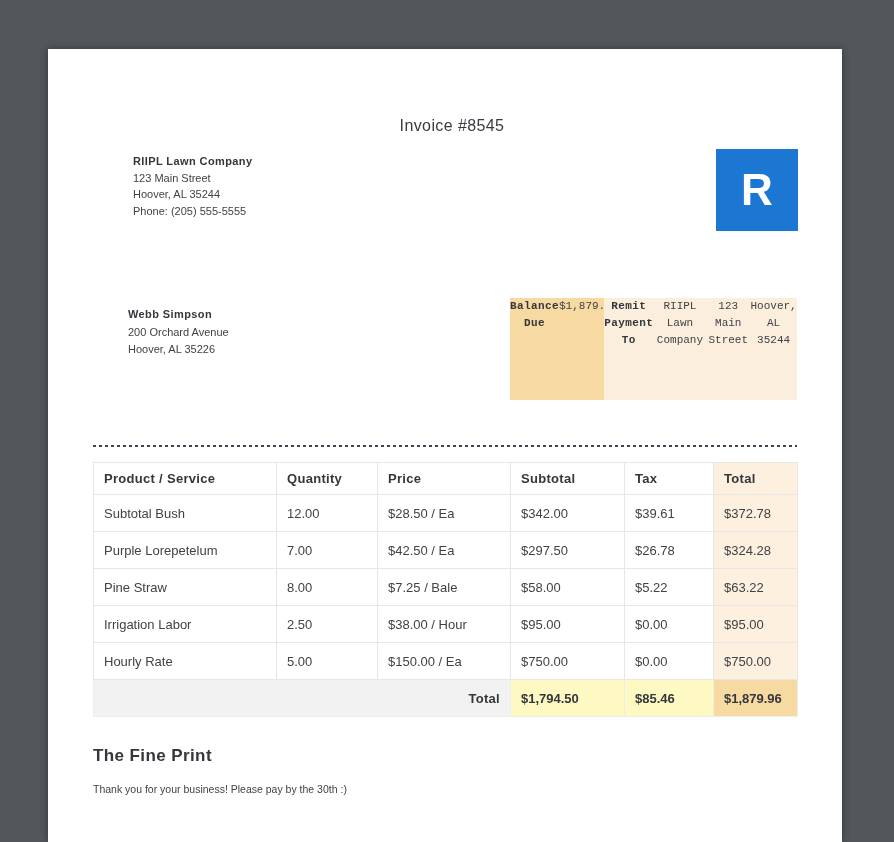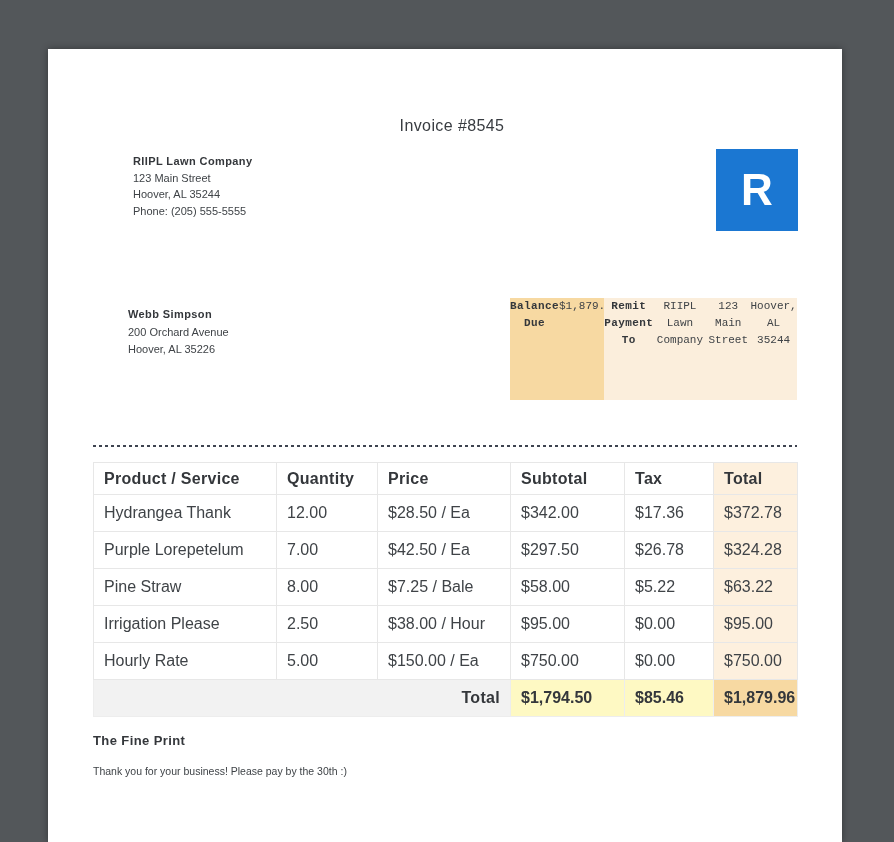--- a/index.html
+++ b/index.html
@@ -67,21 +67,21 @@
   .dashed-divider {
     margin: 45px 45px 0 45px;
     height: 2px;
     background: repeating-linear-gradient(90deg, #3e4450 0, #3e4450 3px, transparent 3px, transparent 6px);
   }
   table.items {
     margin: 15px 45px 0 45px;
     width: 704px;
     border-collapse: collapse;
     table-layout: fixed;
-    font-size: 16px;
+    font-size: 13px;
     color: #3f4347;
   }
   .items th, .items td {
     border: 1px solid #e7e7e7;
     padding: 0 10px;
     text-align: left;
     vertical-align: middle;
   }
   .items th {
     height: 32px;
@@ -89,22 +89,22 @@
     letter-spacing: 0.3px;
     color: #34373b;
   }
   .items td { height: 37px; }
   .col-total-cell { background: #fdf0de; }
   .total-row td { height: 37px; font-weight: bold; color: #34373b; border-color: #ededed; border-top-color: #e7e7e7; }
   .total-label { background: #f2f2f2; text-align: right !important; letter-spacing: 0.3px; }
   .total-money { background: #fef9c3; }
   .grand-total { background: #f7d9a2; }
   .fine-print-title {
-    margin: 16px 45px 0 45px;
-    font-size: 13px; font-weight: bold;
+    margin: 29px 45px 0 45px;
+    font-size: 17px; font-weight: bold;
     letter-spacing: 0.4px;
     color: #34373b;
   }
   .fine-print-text {
     margin: 17px 45px 16px 45px;
     font-size: 10.5px;
     color: #3f4347;
   }
 </style>
 </head>
@@ -166,45 +166,45 @@
         <th>Product / Service</th>
         <th>Quantity</th>
         <th>Price</th>
         <th>Subtotal</th>
         <th>Tax</th>
         <th class="col-total-cell">Total</th>
       </tr>
     </thead>
     <tbody>
       <tr>
-        <td>Hydrangea Thank</td>
+        <td>Subtotal Bush</td>
         <td>12.00</td>
         <td>$28.50 / Ea</td>
         <td>$342.00</td>
-        <td>$17.36</td>
+        <td>$39.61</td>
         <td class="col-total-cell">$372.78</td>
       </tr>
       <tr>
         <td>Purple Lorepetelum</td>
         <td>7.00</td>
         <td>$42.50 / Ea</td>
         <td>$297.50</td>
         <td>$26.78</td>
         <td class="col-total-cell">$324.28</td>
       </tr>
       <tr>
         <td>Pine Straw</td>
         <td>8.00</td>
         <td>$7.25 / Bale</td>
         <td>$58.00</td>
         <td>$5.22</td>
         <td class="col-total-cell">$63.22</td>
       </tr>
       <tr>
-        <td>Irrigation Please</td>
+        <td>Irrigation Labor</td>
         <td>2.50</td>
         <td>$38.00 / Hour</td>
         <td>$95.00</td>
         <td>$0.00</td>
         <td class="col-total-cell">$95.00</td>
       </tr>
       <tr>
         <td>Hourly Rate</td>
         <td>5.00</td>
         <td>$150.00 / Ea</td>

